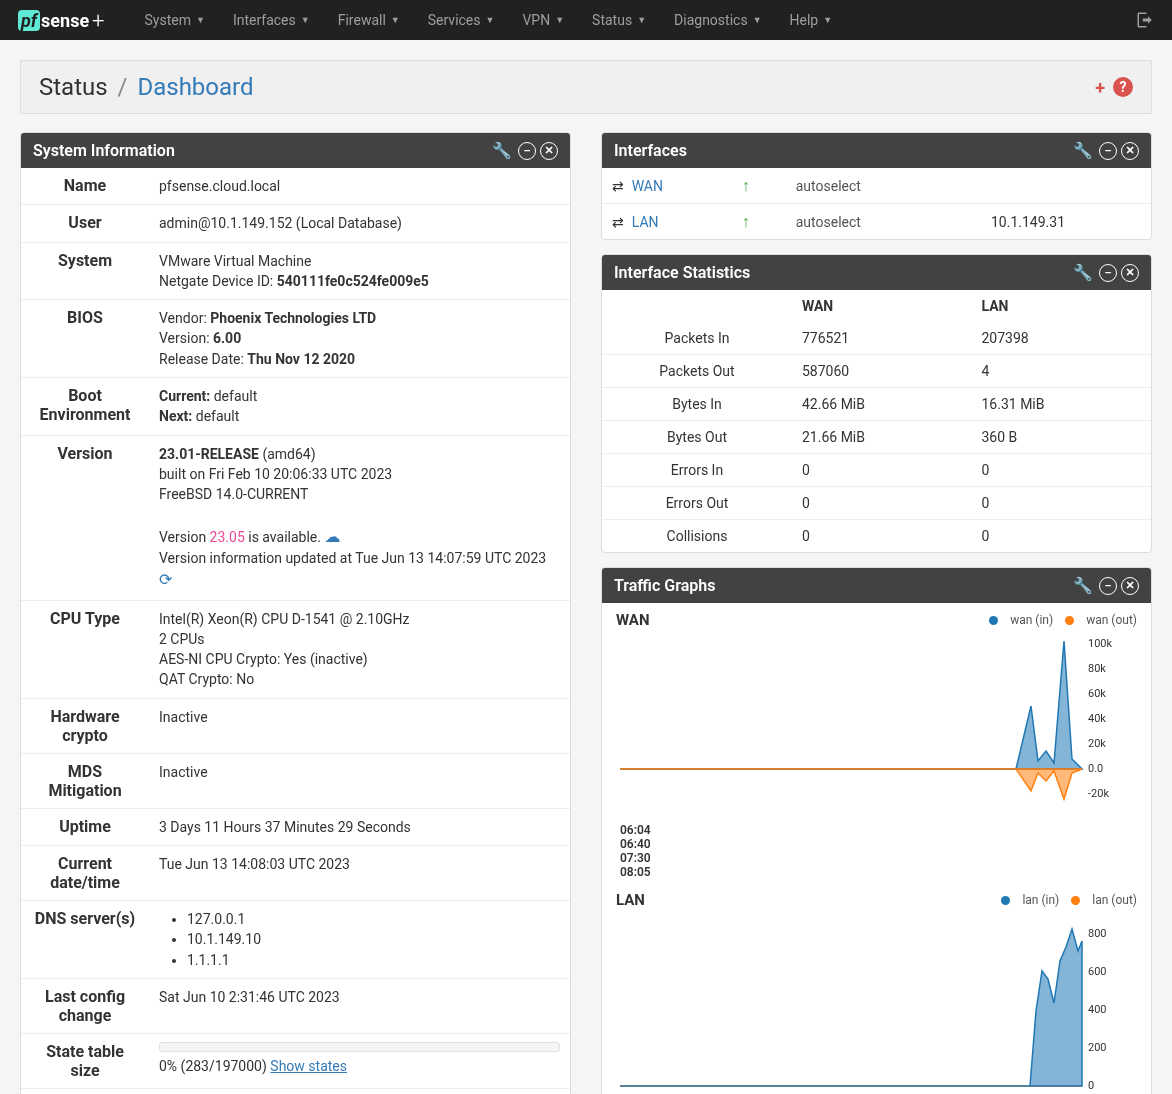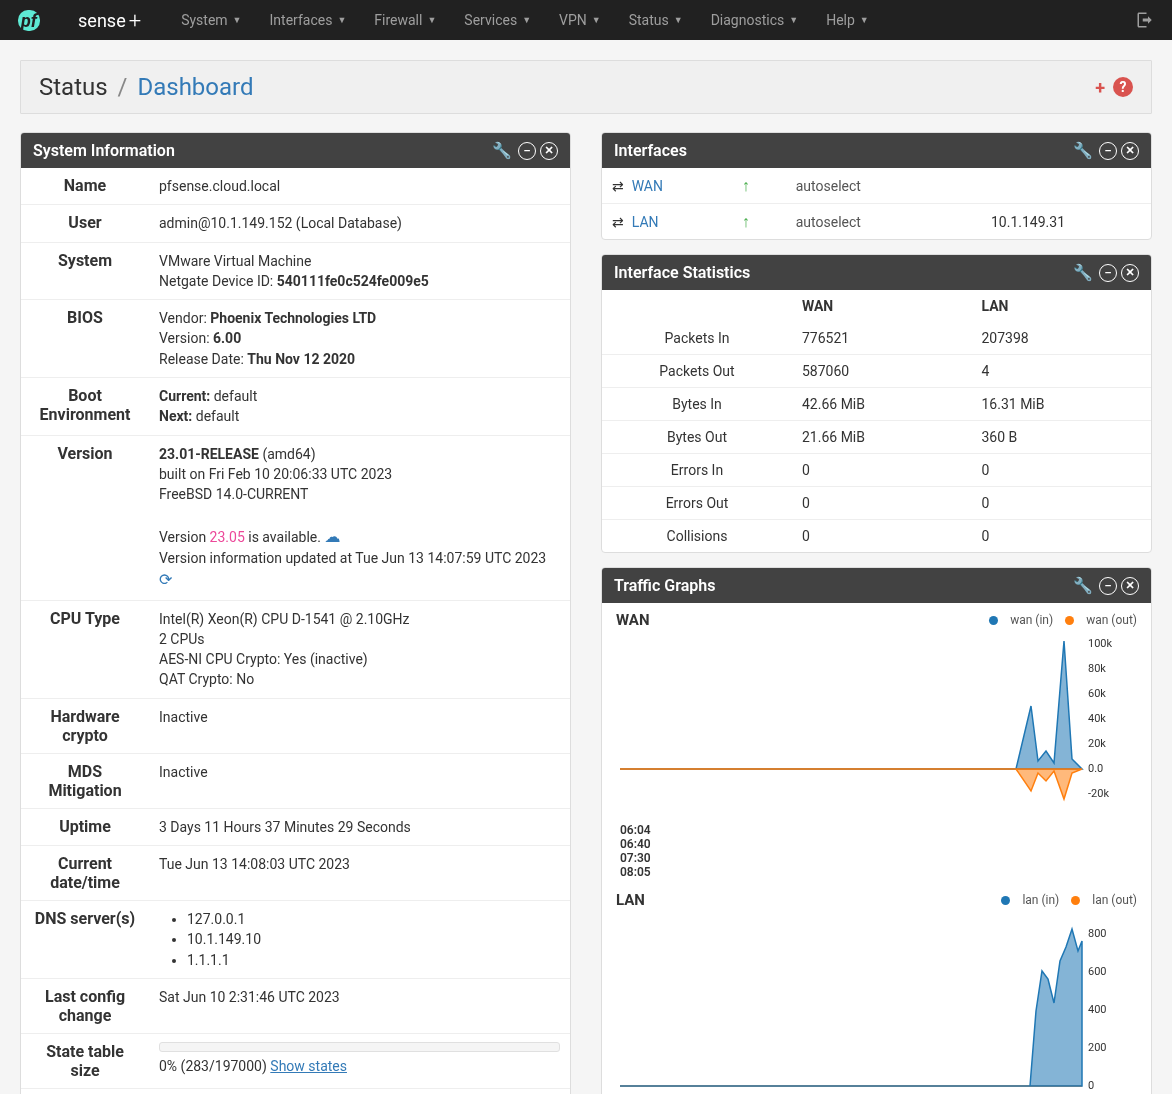--- a/index.html
+++ b/index.html
@@ -1,21 +1,21 @@
 <!DOCTYPE html>
 <html><head>
 <meta charset="utf-8">
 <style>
 * { box-sizing: border-box; margin: 0; padding: 0; }
 body { font-family: -apple-system, BlinkMacSystemFont, "Segoe UI", Roboto, "Helvetica Neue", Arial, sans-serif; font-size: 14px; color: #333; background: #f5f5f5; width: 1172px; }
 .navbar { background: #212121; height: 40px; display: flex; align-items: center; padding: 0 18px; }
 .navbar .logo { color: #fff; font-size: 18px; font-weight: 400; margin-right: 26px; display:flex; align-items:center;}
-.navbar .logo b{font-weight:400;margin-left:37px;}
+.navbar .logo b{font-weight:700;}
 .navbar .logo .plus{font-size:22px;margin-left:3px;font-weight:300;}
-.navbar .logo .pf{background:#5eead4;color:#212121;border-radius:10px;padding:0 3px;font-weight:700;font-style:italic;margin-right:1px;}
+.navbar .logo .pf{background:#5eead4;color:#212121;border-radius:4px;padding:0 3px;font-weight:700;font-style:italic;margin-right:1px;}
 .navbar .nav-item { color: #9e9e9e; padding: 0 14px; cursor: pointer; font-size: 14px; display: flex; align-items: center; }
 .navbar .nav-item .caret{margin-left:5px;font-size:9px;}
 .navbar .logout { margin-left: auto; color: #9e9e9e; font-size: 18px; cursor: pointer; }
 .container { padding: 20px; }
 .page-header { background: #f0f0f0; border: 1px solid #ddd; border-radius: 1px; padding: 12px 18px; display: flex; align-items: center; margin-bottom: 18px; }
 .page-header .breadcrumb { font-size: 24px; font-weight: 400; }
 .page-header .breadcrumb .sep { color: #888; margin: 0 4px; }
 .page-header .breadcrumb .active { color: #337ab7; }
 .page-header .actions { margin-left: auto; display: flex; gap: 8px; }
 .page-header .actions .ic { font-size: 18px; cursor: pointer; }

